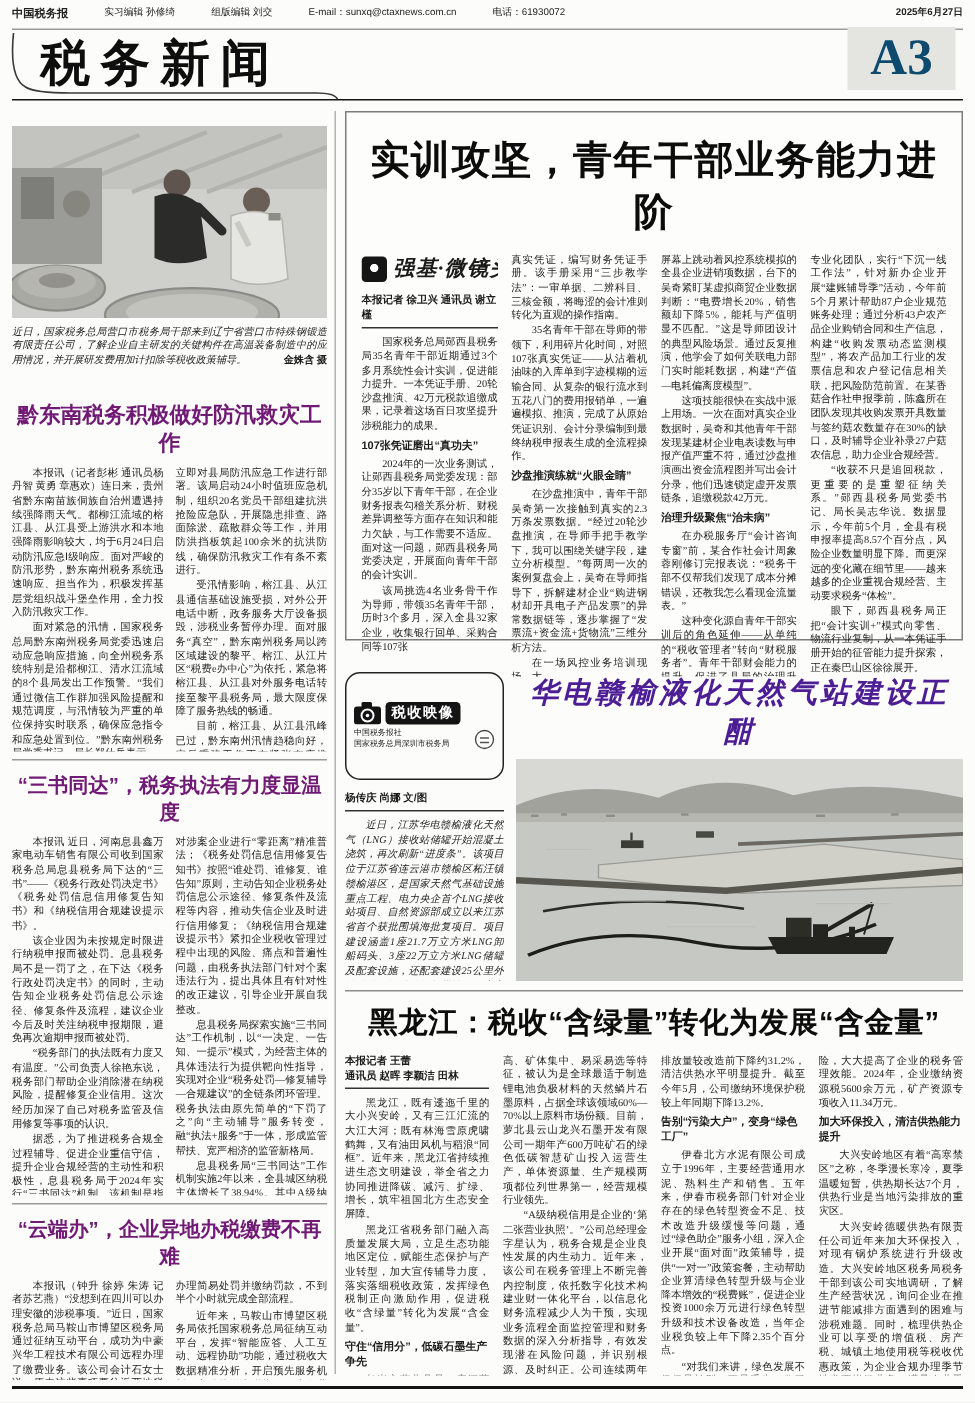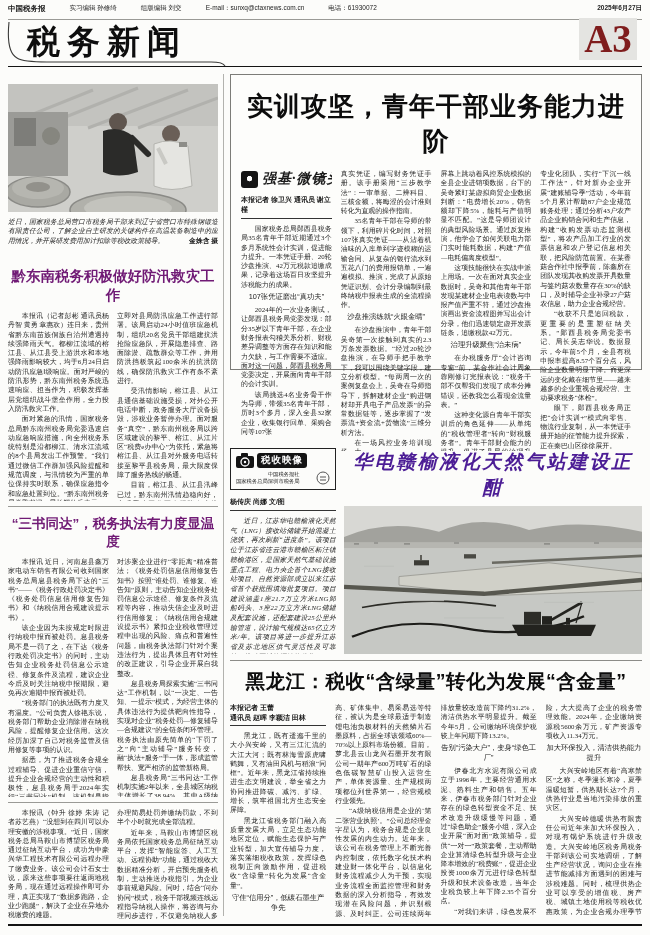--- a/index.html
+++ b/index.html
@@ -9,64 +9,64 @@
   .strip{position:absolute;left:8px;right:8px;top:4px;height:13px;display:flex;gap:24px;
          align-items:flex-start;font-family:"Liberation Sans",sans-serif;font-size:6.5px;
          color:#222;border-bottom:.8px solid #9a9a96;padding-bottom:2px;}
   .strip .paper{font-weight:bold;font-size:7.5px;}
   .strip .date{margin-left:auto;font-weight:bold;}
   
   .masthead{position:absolute;left:3px;top:20px;width:634px;height:42px;}
   .mast-bracket{position:absolute;left:0;top:0;}
   .section-title{position:absolute;left:24px;top:0px;font-size:33px;font-weight:900;
          font-family:"Liberation Sans",sans-serif;letter-spacing:7px;color:#0e0e0e;}
-  .pageno{position:absolute;right:0;top:-2px;width:58px;height:42px;background:#e4e4e1;
-         font-family:"Liberation Serif",serif;font-weight:bold;font-size:39px;
-         text-align:center;line-height:42px;color:#7f1d1d;}
+  .pageno{position:absolute;right:0;top:-2px;width:72px;height:42px;background:#e4e4e1;
+         font-family:"Liberation Serif",serif;font-weight:bold;font-size:34px;
+         text-align:center;line-height:42px;color:#0c4a6e;}
   .toprule{position:absolute;left:8px;right:8px;top:66px;border-top:1.6px solid #141414;}
   .vrule{position:absolute;left:223px;top:74px;height:842px;border-left:.6px solid #b2b2ae;}
   .bottomrule{position:absolute;left:8px;right:8px;top:924px;border-top:2.6px solid #141414;}
   
   .para{font-size:6.9px;line-height:9.3px;text-align:justify;text-indent:2em;
         margin:0 0 1px 0;color:#1d1d1d;}
   .para.noindent{text-indent:0;}
-  .subhead{font-family:"Liberation Sans",sans-serif;font-weight:normal;font-size:7.3px;
-        text-align:center;margin:3px 0;text-indent:0;}
+  .subhead{font-family:"Liberation Sans",sans-serif;font-weight:bold;font-size:7.3px;
+        margin:3px 0;text-indent:0;}
   .byline{font-family:"Liberation Sans",sans-serif;font-weight:bold;font-size:7px;
         border-bottom:.9px solid #333;padding-bottom:3px;margin:0 0 5px 0;}
   .thinrule{border:none;border-top:.6px solid #9a9a96;margin:0;}
   
   .leftcol{position:absolute;left:8px;top:72px;width:210px;height:848px;overflow:hidden;}
   .photo1{display:block;margin-top:12px;}
   .caption{font-size:6.8px;line-height:9.4px;text-align:justify;font-style:italic;
         margin-top:5px;height:42px;overflow:hidden;}
   .caption .credit{font-style:normal;font-weight:bold;float:right;}
   .lheadline{font-family:"Liberation Sans",sans-serif;font-weight:900;font-size:14.5px;
         text-align:center;margin:8px 0 6px;letter-spacing:0px;color:#701a75;}
   .cols2{display:flex;gap:8px;overflow:hidden;}
   .cols2 .col{flex:1;overflow:hidden;}
   .h190{height:190px;} .h240{height:240px;} .h120{height:120px;}
   .lhr{margin:5px 0;}
   
-  .featurebox{position:absolute;left:230px;top:74px;width:412px;height:296px;
+  .featurebox{position:absolute;left:230px;top:74px;width:412px;height:353px;
         border:1px solid #7c7c78;box-sizing:border-box;padding:4px 10px;background:#fdfdfb;}
   .feature-title{font-family:"Liberation Serif",serif;font-weight:900;font-size:26px;
         text-align:center;letter-spacing:1px;margin:10px 0 10px;color:#0c0c0c;}
   .fcols{display:flex;gap:9px;height:282px;overflow:hidden;}
   .fcol{flex:1;overflow:hidden;}
   .kicker{display:flex;align-items:center;gap:4px;margin:1px 0 7px;}
   .kicker-icon{width:17px;height:17px;border-radius:3px;flex:none;
         background:radial-gradient(circle at 50% 45%, #fff 0 2.5px, #151515 3px);}
   .kicker-text{font-family:"Liberation Serif",serif;font-weight:bold;font-style:italic;
         font-size:14px;letter-spacing:1px;white-space:nowrap;}
   
   .photofeature{position:absolute;left:230px;top:448px;width:412px;height:206px;
         display:flex;gap:8px;overflow:hidden;}
   .pf-left{width:106px;flex:none;overflow:hidden;}
-  .yx-badge{border:1.6px solid #222;border-radius:0;padding:4px 5px;text-align:right;}
+  .yx-badge{border:1.6px solid #222;border-radius:10px;padding:19px 5px;}
   .yx-row1{display:flex;align-items:center;gap:3px;}
   .yx-title{background:#141414;color:#fff;font-family:"Liberation Sans",sans-serif;
         font-weight:bold;font-size:9.5px;padding:1px 4px;border-radius:3px;letter-spacing:1px;}
   .yx-orgs{display:flex;justify-content:space-between;align-items:center;margin-top:3px;}
   .yx-orgtext{font-family:"Liberation Sans",sans-serif;font-size:5.3px;line-height:7px;color:#222;}
   .pf-byline{margin-top:7px;}
   .pf-caption .para{font-style:italic;font-size:6.8px;line-height:9.7px;letter-spacing:.2px;}
   .pf-right{flex:1;display:flex;flex-direction:column;overflow:hidden;}
   .pf-title{font-family:"Liberation Serif",serif;font-weight:bold;font-style:italic;
         font-size:19px;letter-spacing:2.5px;text-align:center;margin:1px 0 5px;color:#4c1d95;}
@@ -155,20 +155,21 @@
           <div class="para">据悉，为了推进税务合规全过程辅导、促进企业重信守信，提升企业合规经营的主动性和积极性，息县税务局于2024年实行“三书同达”机制。该机制是指对税务处罚主体同时送达《税务行政处罚决定书》《税务处罚信息信用修复告知书》和《纳税信用合规建设提示书》。其中，《税务行政处罚决定书》主要列明企业相关税务违法事实、适用的法律法规依据及处罚决定，明确企业违法行为的法律后果，</div>
         </div>
       <div class="col">
           <div class="para noindent">对涉案企业进行“零距离”精准普法；《税务处罚信息信用修复告知书》按照“谁处罚、谁修复、谁告知”原则，主动告知企业税务处罚信息公示途径、修复条件及流程等内容，推动失信企业及时进行信用修复；《纳税信用合规建设提示书》紧扣企业税收管理过程中出现的风险、痛点和普遍性问题，由税务执法部门针对个案违法行为，提出具体且有针对性的改正建议，引导企业开展自我整改。</div>
           <div class="para">息县税务局探索实施“三书同达”工作机制，以“一决定、一告知、一提示”模式，为经营主体的具体违法行为提供靶向性指导，实现对企业“税务处罚—修复辅导—合规建议”的全链条闭环管理。税务执法由原先简单的“下罚了之”向“主动辅导”服务转变，融“执法+服务”于一体，形成监管帮扶、宽严相济的监管新格局。</div>
           <div class="para">息县税务局“三书同达”工作机制实施2年以来，全县城区纳税主体增长了38.94%。其中A级纳税人增长49户，B级纳税人增长692户，不予税务行政处罚情形（含首违不罚）提升108.1%，税务处罚同比下降18.6%，数据升降之间体现出税务执法刚柔并济的力量。</div>
         </div>
     </div>
     <hr class="thinrule lhr">
 
+    <div class="lheadline" style="font-size:13.5px">“云端办”，企业异地办税缴费不再难</div>
     <div class="cols2 h120">
       <div class="col">
           <div class="para">本报讯（钟升 徐婷 朱涛 记者苏艺燕）“没想到在四川可以办理安徽的涉税事项。”近日，国家税务总局马鞍山市博望区税务局通过征纳互动平台，成功为中豪兴华工程技术有限公司远程办理了缴费业务。该公司会计石女士说，原来这些事项要往返两地税务局，现在通过远程操作即可办理，真正实现了“数据多跑路，企业少跑腿”，解决了企业在异地办税缴费的难题。</div>
         </div>
       <div class="col">
           <div class="para noindent">办理简易处罚并缴纳罚款，不到半个小时就完成全部流程。</div>
           <div class="para">近年来，马鞍山市博望区税务局依托国家税务总局征纳互动平台，发挥“智能应答、人工互动、远程协助”功能，通过税收大数据精准分析，开启预先服务机制，主动推送办税指引，为企业事前规避风险。同时，结合“问办协同”模式，税务干部视频连线远程指导纳税人操作，将咨询与办理同步进行，不仅避免纳税人多次提交，还解决企业系统操作难题，为企业提供“一站式”服务。</div>
         </div>
     </div>
   </div>

